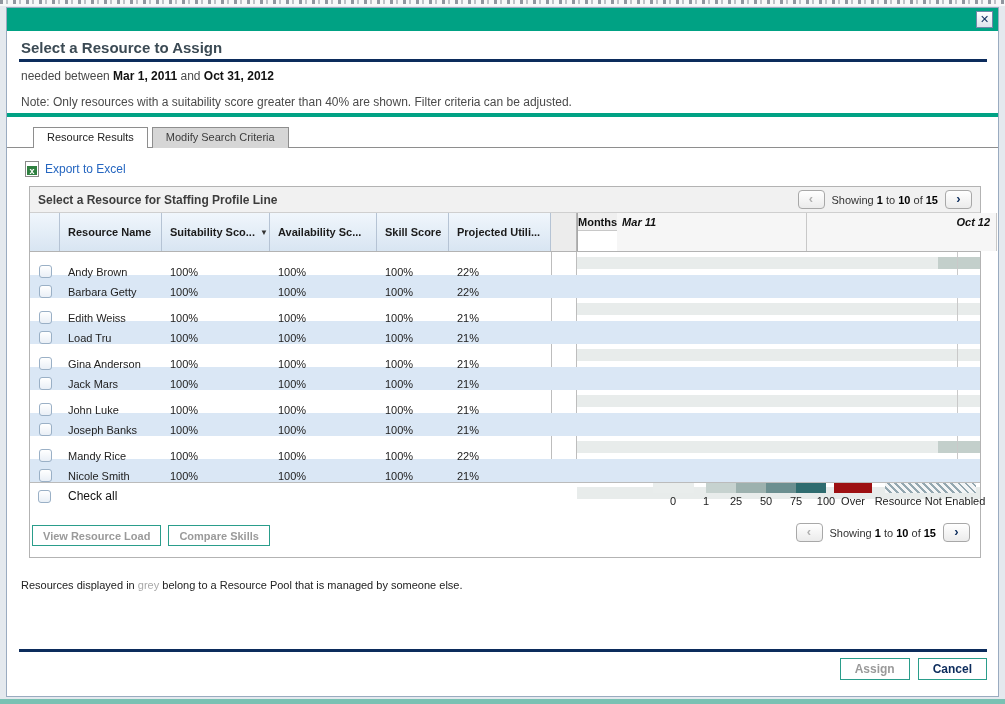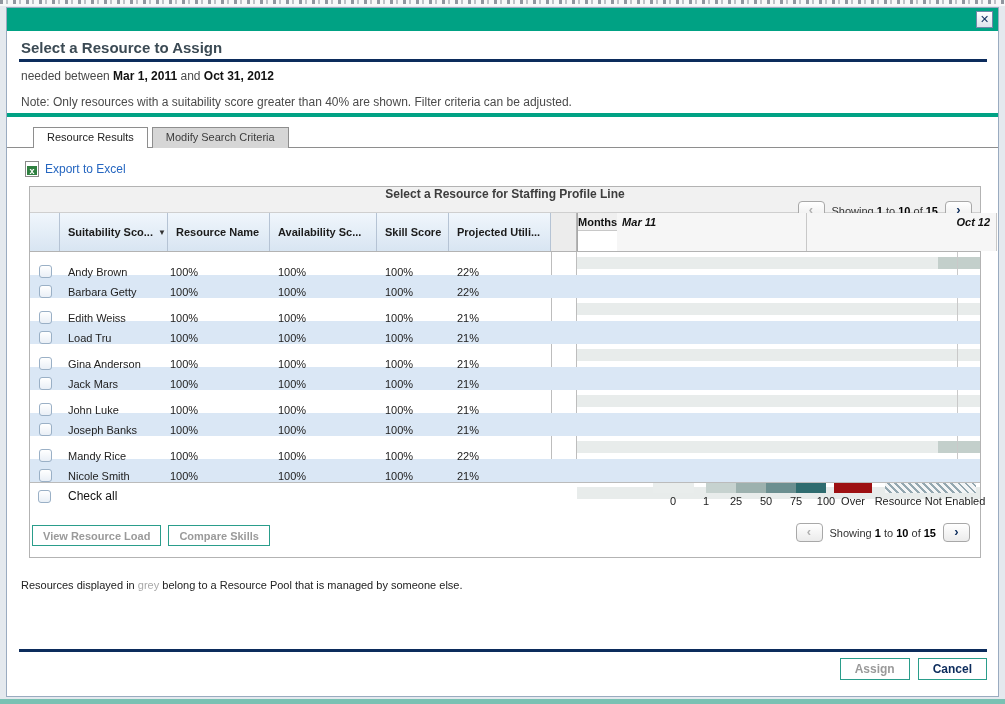--- a/index.html
+++ b/index.html
@@ -42,21 +42,21 @@
   .export-link{ position:absolute; left:18px; top:153px; display:flex; align-items:center; gap:6px; cursor:pointer; }
   .export-link .label{ color:#2566c0; font-size:12px; }
   .xls-icon{ width:14px; height:16px; position:relative; background:#fff; border:1px solid #8a8a8a; }
   .xls-icon::after{ content:"x"; position:absolute; left:1px; right:1px; top:4px; bottom:1px;
     background:#2f8040; color:#fff; font-size:9px; font-weight:bold; line-height:10px; text-align:center; }
 
   
   .grid-box{ position:absolute; left:22px; top:178px; width:952px; height:372px;
     border:1px solid #b3b3b3; background:#fff; }
   .caption-bar{ height:26px; background:#f1f1f1; border-bottom:1px solid #cfcfcf;
-    display:flex; align-items:center; padding:0 8px;flex-direction:column; }
+    display:flex; align-items:center; padding:8px 8px; }
   .caption-bar .cap{ font-weight:bold; font-size:12px; color:#3d3d3d; }
   .pager{ margin-left:auto; display:flex; align-items:center; gap:7px; }
   .pager .txt{ font-size:11px; color:#333; white-space:pre; }
   .pager .txt b{ color:#000; }
   .pg-btn{ width:27px; height:19px; border:1px solid #a8a8a8; border-radius:4px;
     background:linear-gradient(#ffffff,#ebebeb); text-align:center; line-height:16px;
     font-weight:bold; font-size:13px; cursor:pointer; }
   .pg-btn.prev{ color:#b0b0b0; }
   .pg-btn.next{ color:#0c2c5c; }
 
@@ -156,25 +156,25 @@
       <span class="cap">Select a Resource for Staffing Profile Line</span>
       <span class="pager">
         <span class="pg-btn prev">‹</span>
         <span class="txt"><span>Showing </span><b>1</b><span> to </span><b>10</b><span> of </span><b>15</b></span>
         <span class="pg-btn next">›</span>
       </span>
     </div>
 
     <div class="hdr">
       <div class="hcell col-check"></div>
+      <div class="hcell col-name">Resource Name</div>
       <div class="hcell col-suit">
         <span>Suitability Sco...</span>
         <span class="sort-arrow">▼</span>
       </div>
-      <div class="hcell col-name">Resource Name</div>
       <div class="hcell col-avail">Availability Sc...</div>
       <div class="hcell col-skill">Skill Score</div>
       <div class="hcell col-proj">Projected Utili...</div>
       <div class="col-div"></div>
       <div class="col-months months-head">
         <div class="months-top">Months</div>
         <div class="months-sub">
           <div class="m-start">Mar 11</div>
           <div class="m-end">Oct 12</div>
           <div class="m-extra"></div>

